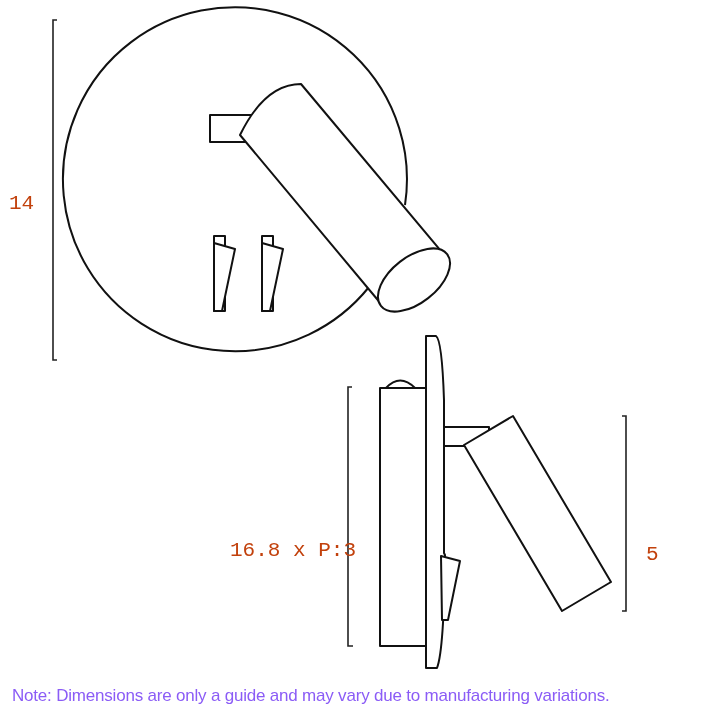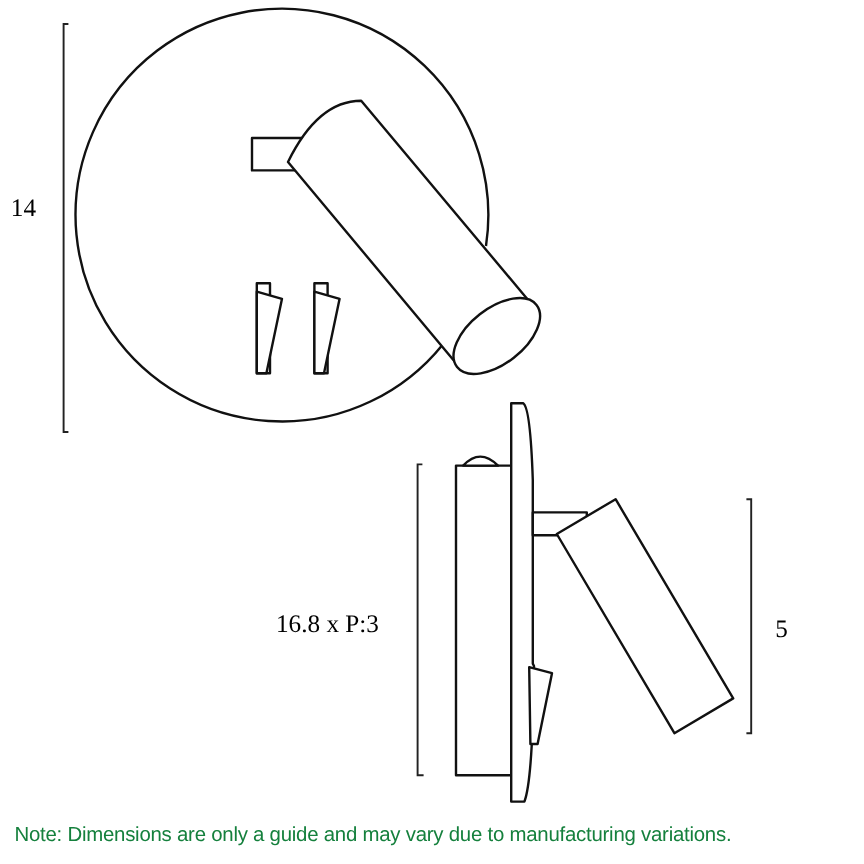--- a/index.html
+++ b/index.html
@@ -1,22 +1,22 @@
 <!DOCTYPE html>
 <html><head>
   <meta charset="utf-8">
   <style>
     html, body { margin: 0; padding: 0; background: #ffffff; }
     body { width: 720px; height: 720px; position: relative; overflow: hidden; font-family: "Liberation Sans", sans-serif; }
     #drawing { position: absolute; left: 0; top: 0; width: 720px; height: 720px; }
-    .dim-label { position: absolute; font-family: Liberation Serif, serif; font-size: 21px; color: #000000; line-height: 1; white-space: nowrap; }
+    .dim-label { position: absolute; font-family: Liberation Mono, monospace; font-size: 21px; color: #c2410c; line-height: 1; white-space: nowrap; margin-top: 30px; }
     #label-height { left: 9px; top: 163px; }
     #label-depth { left: 230px; top: 510px; }
     #label-arm { left: 646px; top: 514px; }
-    #note { position: absolute; left: 12px; top: 686px; font-family: "Liberation Sans", sans-serif; font-size: 17px; color: #15803d; white-space: nowrap; letter-spacing: -0.2px; }
+    #note { position: absolute; left: 12px; top: 686px; font-family: "Liberation Sans", sans-serif; font-size: 17px; color: #8b5cf6; white-space: nowrap; letter-spacing: -0.2px; }
     svg .ln { fill: none; stroke: #111111; stroke-width: 2; stroke-linejoin: round; }
     svg .fl { fill: #ffffff; stroke: #111111; stroke-width: 2; stroke-linejoin: round; }
     svg .dim { fill: none; stroke: #222222; stroke-width: 1.6; }
   </style>
 </head>
 <body>
 
 <svg id="drawing" viewBox="0 0 720 720" xmlns="http://www.w3.org/2000/svg">
 
   <g>

